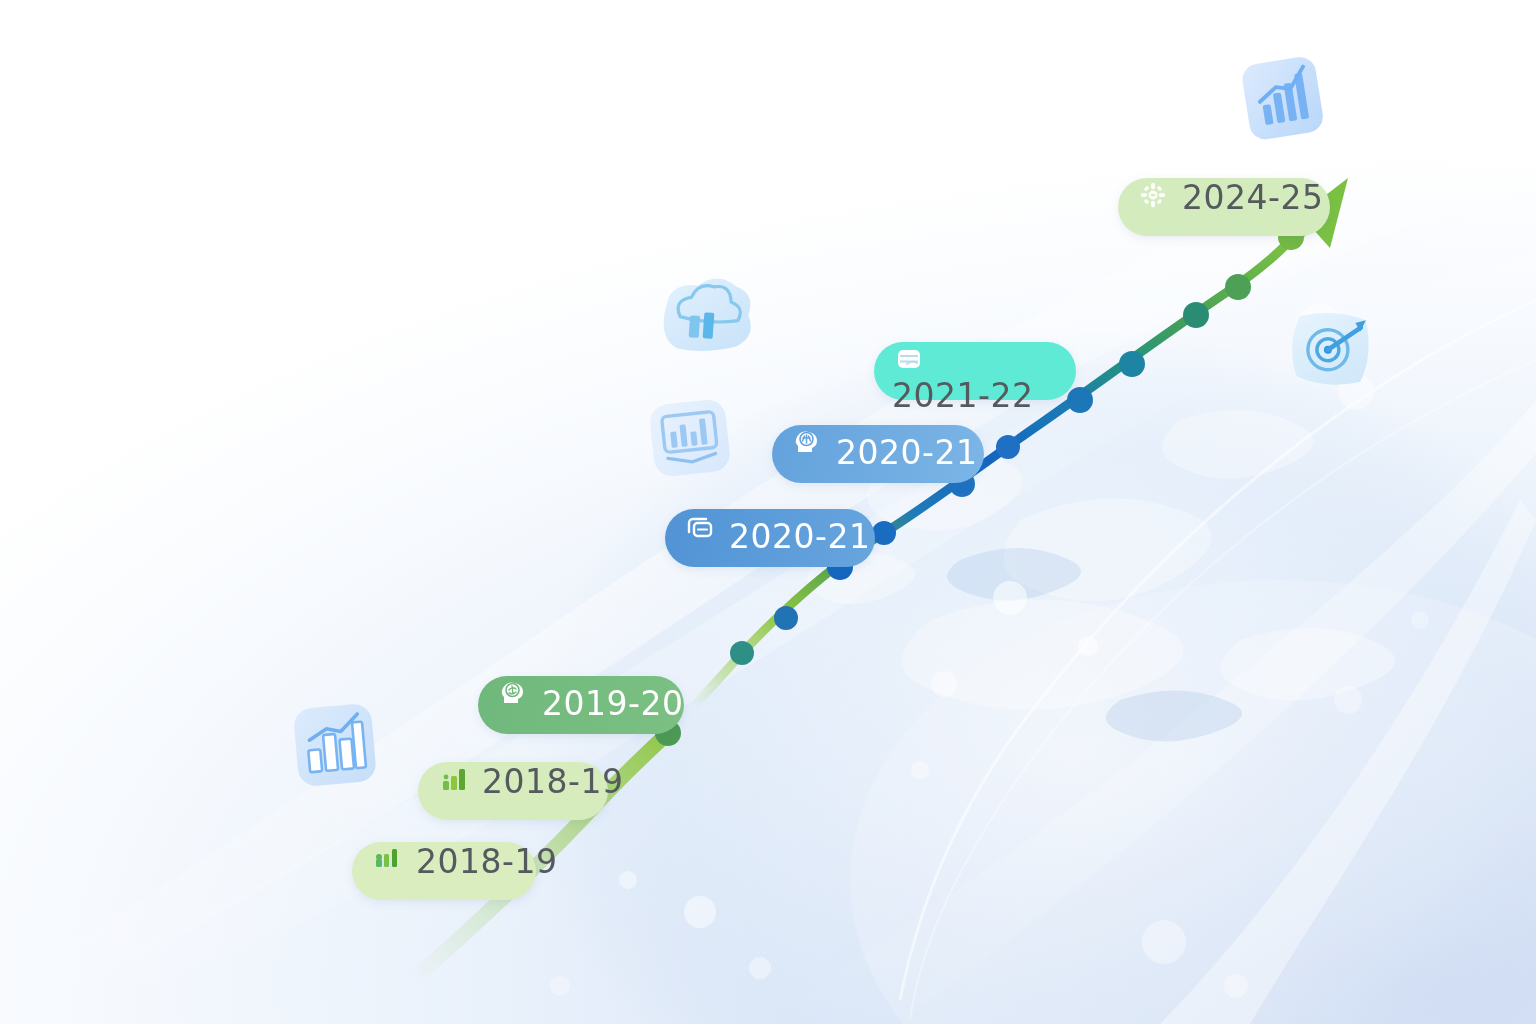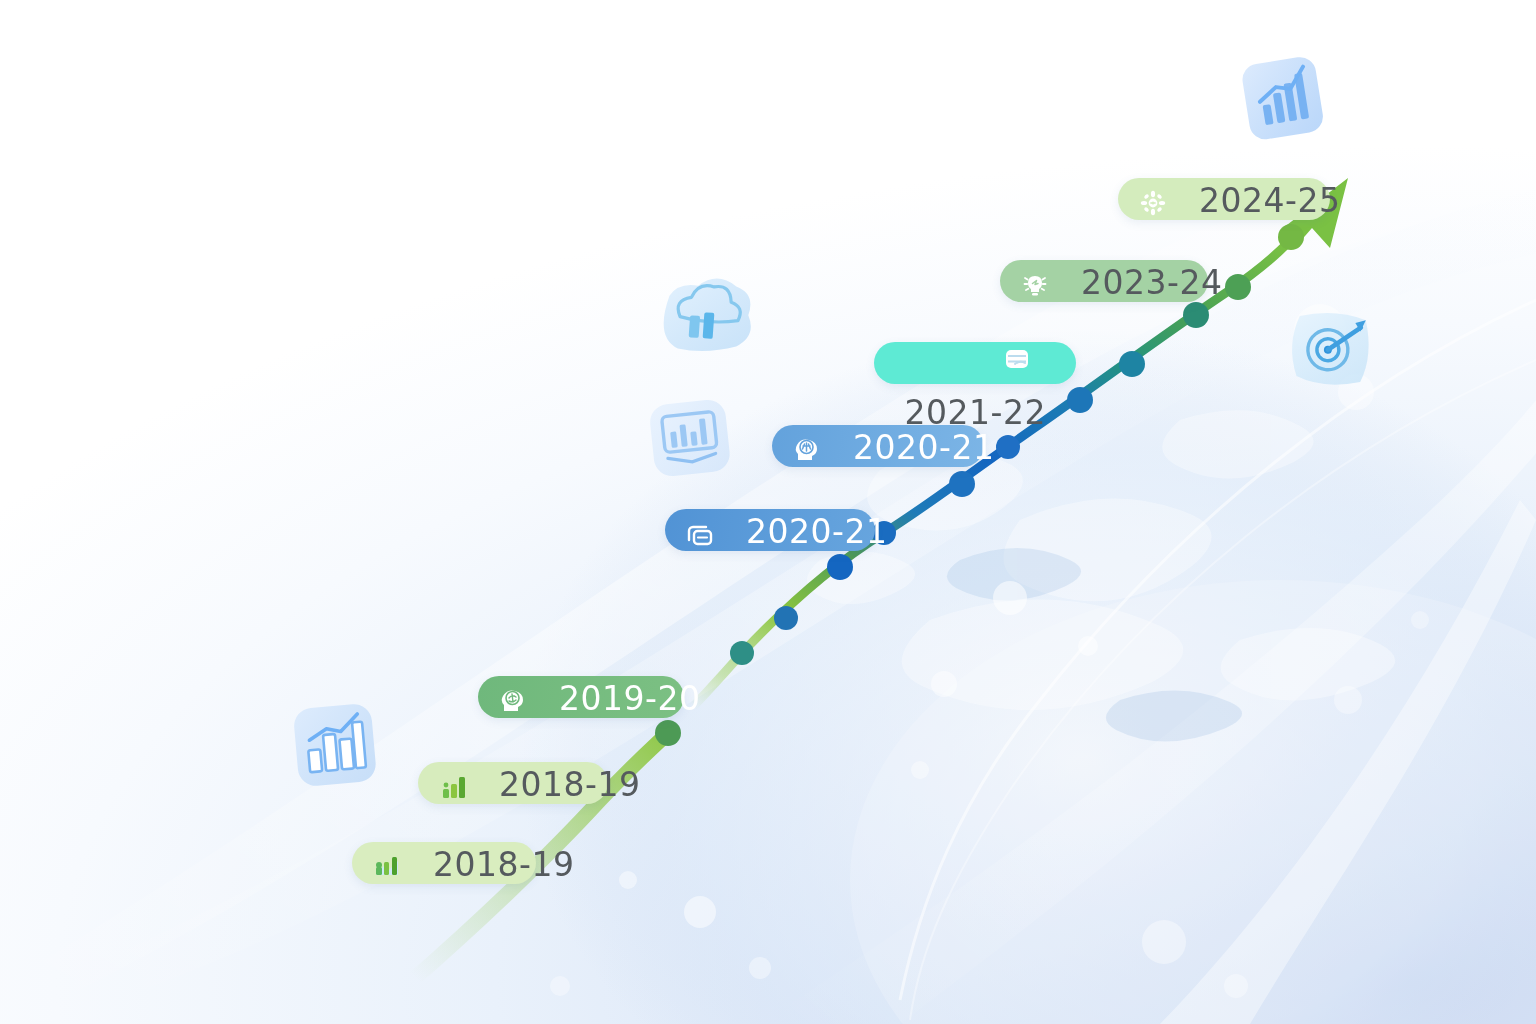--- a/index.html
+++ b/index.html
@@ -17,36 +17,35 @@
       radial-gradient(130% 95% at 92% 96%, #c3d3f0 0%, #d7e3f6 22%, #e9f1fb 46%, #f7fafe 68%, #ffffff 86%);
   }
   .bg-swoosh{position:absolute;inset:0;}
   .bg-bokeh{position:absolute;inset:0;}
 
   
   .tl-svg{position:absolute;left:0;top:0;width:1536px;height:1024px;}
 
   
   .pill{
-    position:absolute;display:flex;align-items:flex-end;
-    height:42px;border-radius:29px;
+    position:absolute;display:flex;align-items:flex-start;
+    height:58px;border-radius:29px;
     padding:0 30px 0 18px;
     box-sizing:border-box;
     box-shadow:0 3px 10px rgba(70,110,160,.10);
-    gap:17px;
   }
   .pill .ic{
     width:34px;height:34px;flex:0 0 34px;margin-right:12px;
     display:flex;align-items:center;justify-content:center;
   }
   .pill .lbl{
     font-size:33px;letter-spacing:.5px;font-weight:500;white-space:nowrap;
   }
   .pill.pale .lbl{color:#555a5e;}
-  .pill.solid .lbl{color:#ffffff;}
+  .pill.solid .lbl{color:#ffffff;margin-top:8px;}
   .logo-wrap{position:absolute;left:1108px;top:560px;width:330px;height:340px;}
   .logo-name{
     position:absolute;left:0;top:222px;width:330px;text-align:center;
     font-family:"DejaVu Sans","Liberation Sans",sans-serif;
     font-size:56px;font-weight:700;color:#173a85;letter-spacing:-.5px;
   }
   .logo-tag{
     position:absolute;left:-80px;top:295px;width:490px;text-align:center;
     font-size:30px;font-weight:400;color:#4aa327;letter-spacing:.2px;
   }
@@ -358,38 +357,20 @@
     <span class="ic">
       <svg width="32" height="32" viewBox="0 0 32 32">
         <rect x="5" y="7" width="22" height="18" rx="5" fill="#ffffff"></rect>
         <path d="M7 13 H25 M7 18.5 H25" stroke="#bcdcee" stroke-width="2"></path>
         <path d="M14 21 q5 -4 10 -1" stroke="#bcdcee" stroke-width="2" fill="none" stroke-linecap="round"></path>
       </svg>
     </span>
     <span class="lbl">2021-22</span>
   </div>
 
-  <div class="pill pale" style="left:1000px;top:260px;width:208px;background:#a4d2a4;">
-    <span class="ic">
-      <svg width="32" height="32" viewBox="0 0 32 32">
-        <path d="M16 7 q7 0 7 7 q0 4 -3 6 v3 h-8 v-3 q-3 -2 -3 -6 q0 -7 7 -7Z" fill="#ffffff"></path>
-        <rect x="13" y="24" width="6" height="2.4" rx="1.2" fill="#ffffff"></rect>
-        <path d="M13.5 14.5 l4 -3 l-1.5 4 l3 -1" stroke="#a4d2a4" stroke-width="1.5" fill="none" stroke-linecap="round" stroke-linejoin="round"></path>
-        <g stroke="#ffffff" stroke-width="1.8" stroke-linecap="round">
-          <path d="M6 9 L8.5 10.5"></path>
-            <path d="M5.5 15 L8.2 15"></path>
-            <path d="M7 21 L9.3 19.8"></path>
-          <path d="M26 9 L23.5 10.5"></path>
-            <path d="M26.5 15 L23.8 15"></path>
-            <path d="M25 21 L22.7 19.8"></path>
-        </g>
-      </svg>
-    </span>
-    <span class="lbl">2023-24</span>
-  </div>
 
   <div class="pill pale" style="left:1118px;top:178px;width:212px;background:#d4ecbd;">
     <span class="ic">
       <svg width="32" height="32" viewBox="0 0 32 32">
         <g fill="#ffffff">
           <ellipse cx="16" cy="7" rx="2.1" ry="3.2"></ellipse>
           <ellipse cx="16" cy="25" rx="2.1" ry="3.2"></ellipse>
           <ellipse cx="7" cy="16" rx="3.2" ry="2.1"></ellipse>
           <ellipse cx="25" cy="16" rx="3.2" ry="2.1"></ellipse>
           <ellipse cx="9.5" cy="9.5" rx="2.6" ry="1.8" transform="rotate(-45 9.5 9.5)"></ellipse>

